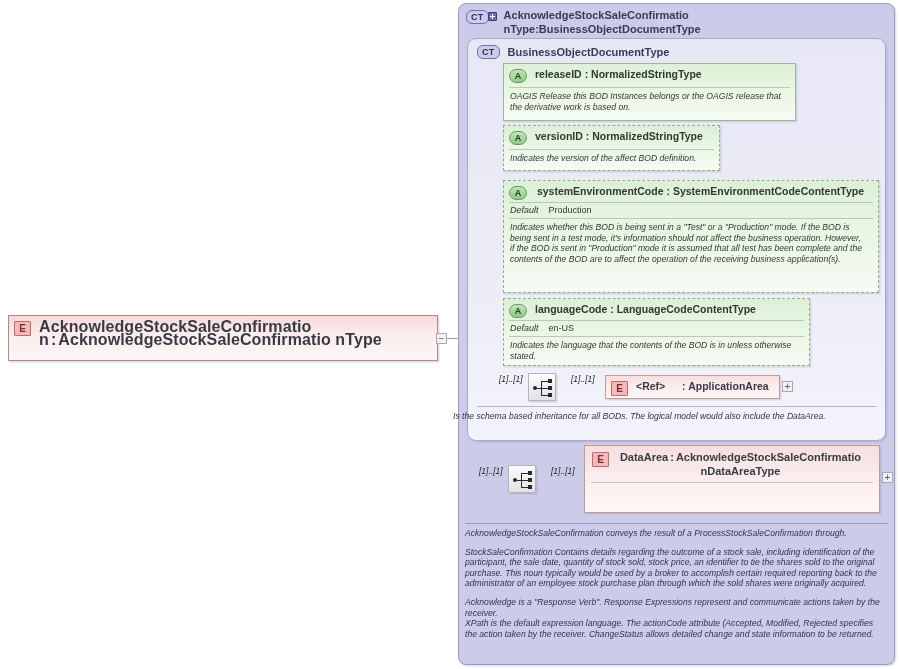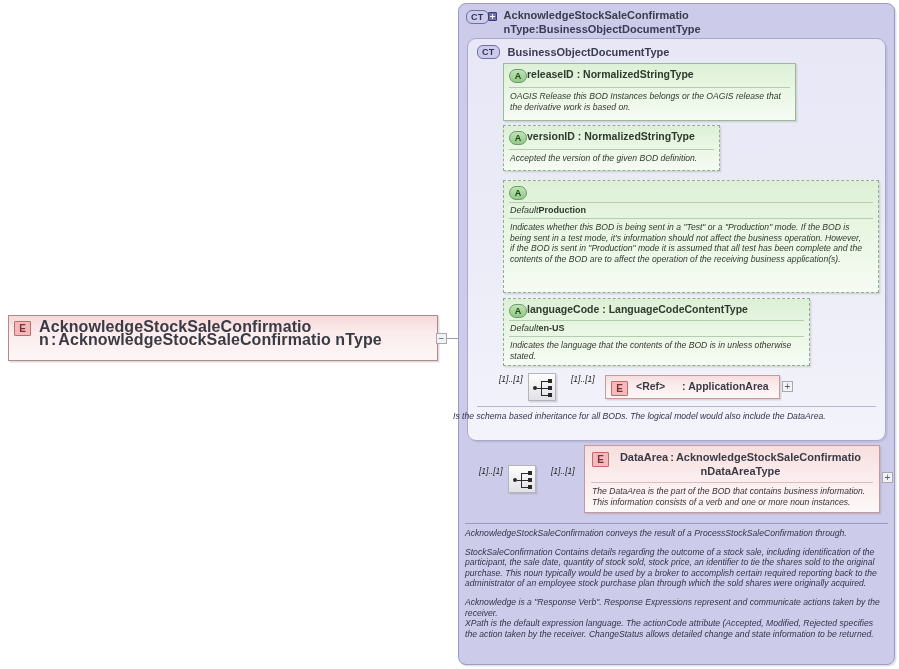--- a/index.html
+++ b/index.html
@@ -95,29 +95,29 @@
   .attr-box.dashed{border:1px dashed #8fae8f;}
   .attr-head{display:flex;align-items:flex-start;padding:4px 6px 4px 5px;}
   .badge-a{
     flex:0 0 auto;width:18px;height:14px;box-sizing:border-box;
     border:1px solid #6f9a6f;border-radius:7px;
     background:linear-gradient(to bottom,#bfe5b4,#8fca84);
     color:#24421f;font-size:9px;font-weight:bold;line-height:12px;
     text-align:center;margin-top:1px;
   }
   .attr-title{
-    font-size:10.5px;font-weight:bold;color:#2f3a2f;
+    margin-left:8px;font-size:10.5px;font-weight:bold;color:#2f3a2f;
     line-height:13px;flex:1 1 auto;
   }
   .attr-sep{height:1px;background:#b6ccb0;margin:0 5px;}
   .attr-default{
     display:flex;align-items:baseline;padding:2px 6px 3px 6px;font-size:9px;color:#2d3a2b;text-align:right;
   }
   .attr-default .lbl{font-style:italic;}
-  .attr-default .val{font-weight:bold;}
+  .attr-default .val{font-weight:normal;margin-left:10px;}
   .attr-doc{
     padding:3px 13px 4px 6px;font-size:8.6px;font-style:italic;color:#2f3a2f;
     line-height:10.5px;
   }
 
   
   .ref-box{
     box-sizing:border-box;border:1px solid #c39a9a;
     background:linear-gradient(to bottom,#f7dede 0%,#fbeced 45%,#fdf7f7 100%);
     box-shadow:1.5px 1.5px 0 rgba(120,100,100,.20);
@@ -233,26 +233,31 @@
   <div class="attr-box dashed abs" style="left:503px;top:125px;width:217px;height:46px;">
     <div class="attr-head">
       <div class="badge-a">A</div>
       <div class="attr-title">
         <span>versionID</span>
         <span>:</span>
         <span>NormalizedStringType</span>
       </div>
     </div>
     <div class="attr-sep"></div>
-    <div class="attr-doc">Accepted the version of the given BOD definition.</div>
+    <div class="attr-doc">Indicates the version of the affect BOD definition.</div>
   </div>
 
   <div class="attr-box dashed abs" style="left:503px;top:180px;width:376px;height:113px;">
     <div class="attr-head" style="padding-bottom:2px;">
       <div class="badge-a">A</div>
+      <div class="attr-title" style="text-align:center;padding-right:6px;">
+        <span>systemEnvironmentCode</span>
+        <span>:</span>
+        <span>SystemEnvironmentCodeContentType</span>
+      </div>
     </div>
     <div class="attr-sep"></div>
     <div class="attr-default">
       <span class="lbl">Default</span>
       <span class="val">Production</span>
     </div>
     <div class="attr-sep"></div>
     <div class="attr-doc">Indicates whether this BOD is being sent in a "Test" or a "Production" mode. If the BOD is being sent in a test mode, it's information should not affect the business operation. However, if the BOD is sent in "Production" mode it is assumed that all test has been complete and the contents of the BOD are to affect the operation of the receiving business application(s).</div>
   </div>
 
@@ -315,21 +320,20 @@
   <div class="card" style="left:551px;top:466px;">[1]..[1]</div>
 
   <div class="ref-box abs" style="left:584px;top:445px;width:296px;height:68px;">
     <div class="ref-head" style="padding:5px 8px 4px 7px;">
       <div class="badge-e">E</div>
       <div class="ref-title" style="text-align:center;flex:1 1 auto;padding-right:8px;">
         <span>DataArea</span><span class="sep" style="padding:0 2px;">:</span><span>AcknowledgeStockSaleConfirmatio nDataAreaType</span>
       </div>
     </div>
     <div class="ref-sep"></div>
-    <div class="ref-doc">The DataArea is the part of the BOD that contains business information. This information consists of a verb and one or more noun instances.</div>
   </div>
   <div class="pm-box" style="left:882px;top:472px;">+</div>
 
   <div class="doc-sep abs" style="left:465px;top:523px;width:423px;"></div>
   <div class="docblock abs" style="left:465px;top:528px;width:418px;">
     <p>AcknowledgeStockSaleConfirmation conveys the result of a ProcessStockSaleConfirmation through.</p>
     <p>StockSaleConfirmation  Contains details regarding the outcome of a stock sale, including identification of the participant, the sale date, quantity of stock sold, stock price, an identifier to tie the shares sold to the original purchase. This noun typically would be used by a broker to accomplish certain required reporting back to the administrator of an employee stock purchase plan through which the sold shares were originally acquired.</p>
     <p class="tight">Acknowledge is a "Response Verb". Response Expressions represent and communicate actions taken by the receiver.</p>
     <p>XPath is the default expression language. The actionCode attribute (Accepted, Modified, Rejected specifies the action taken by the receiver. ChangeStatus allows detailed change and state information to be returned.</p>
   </div>

